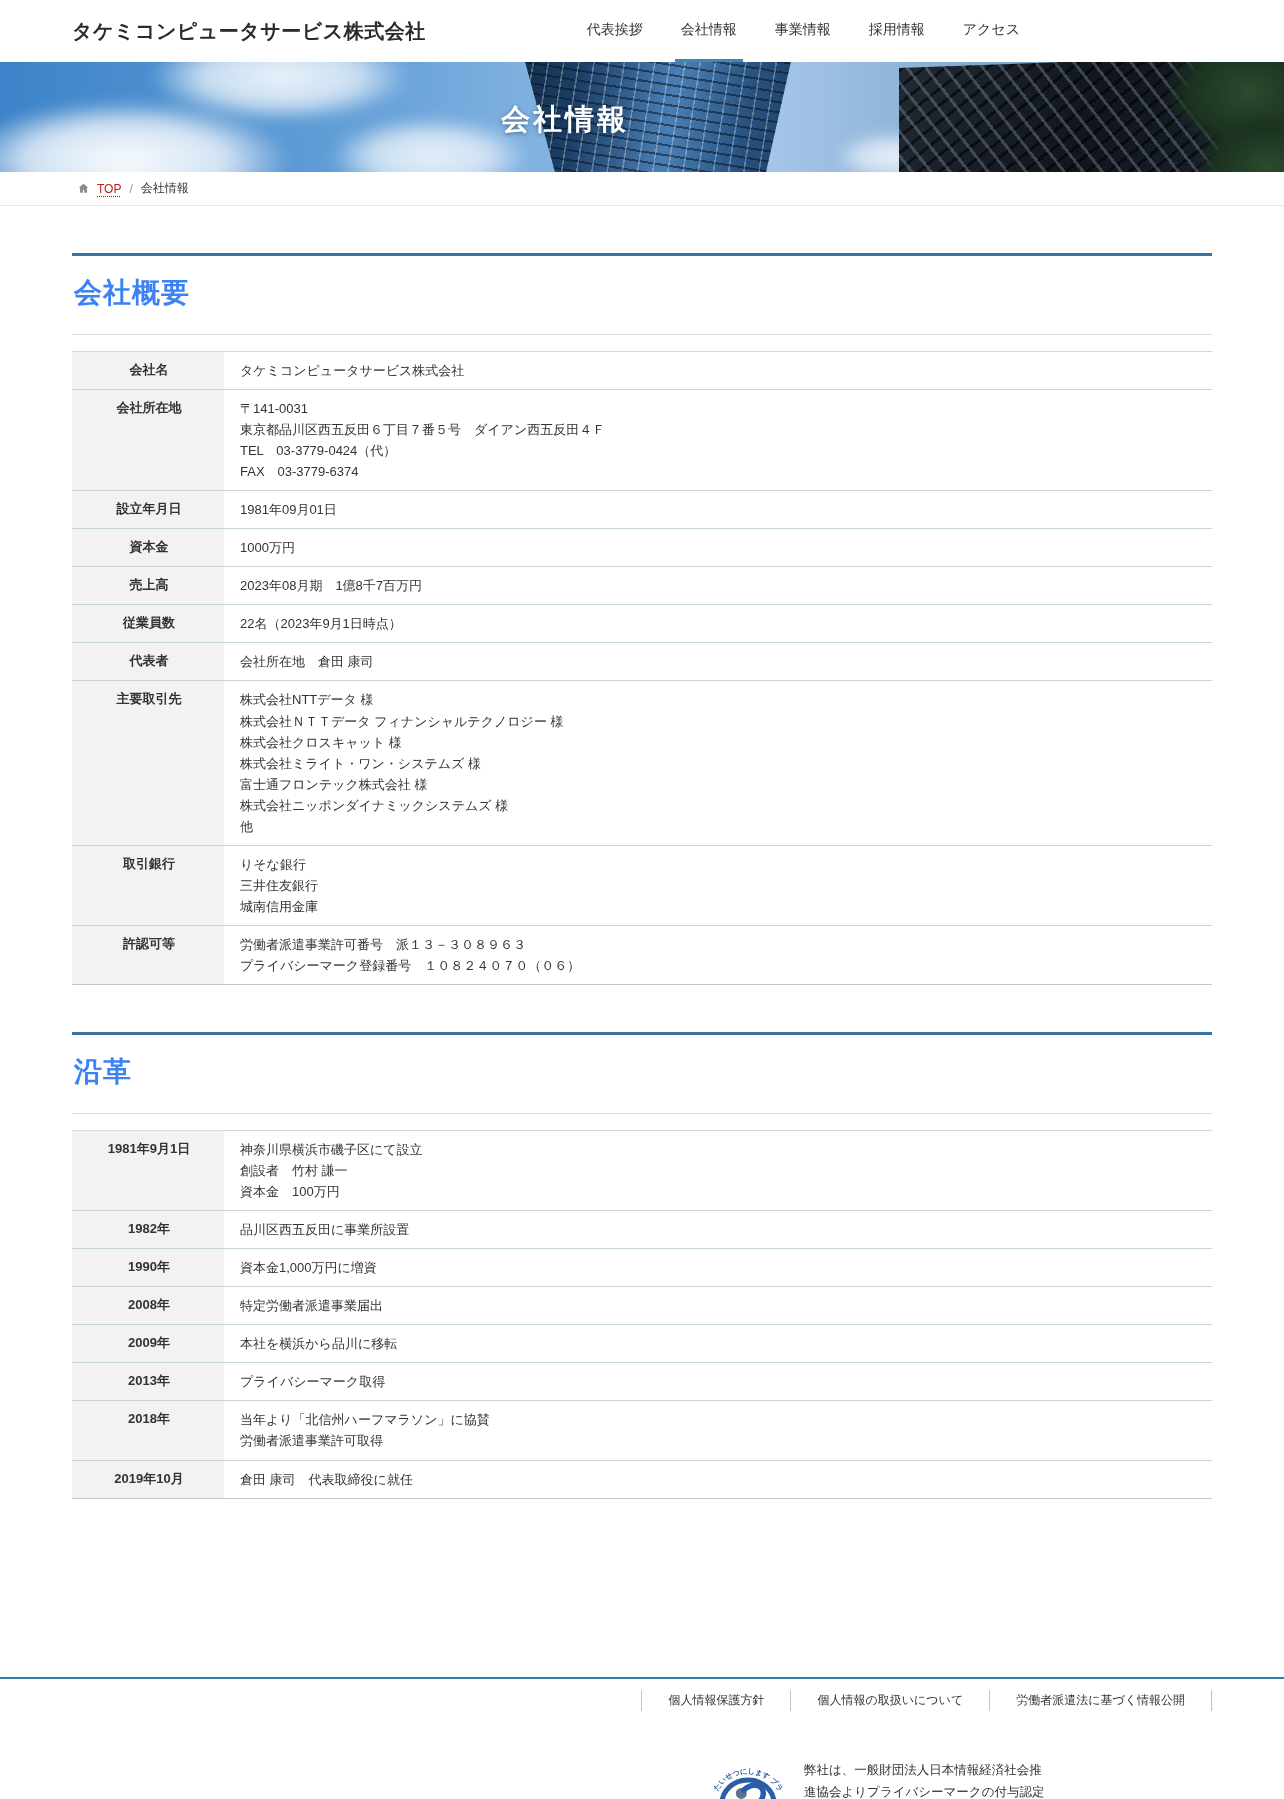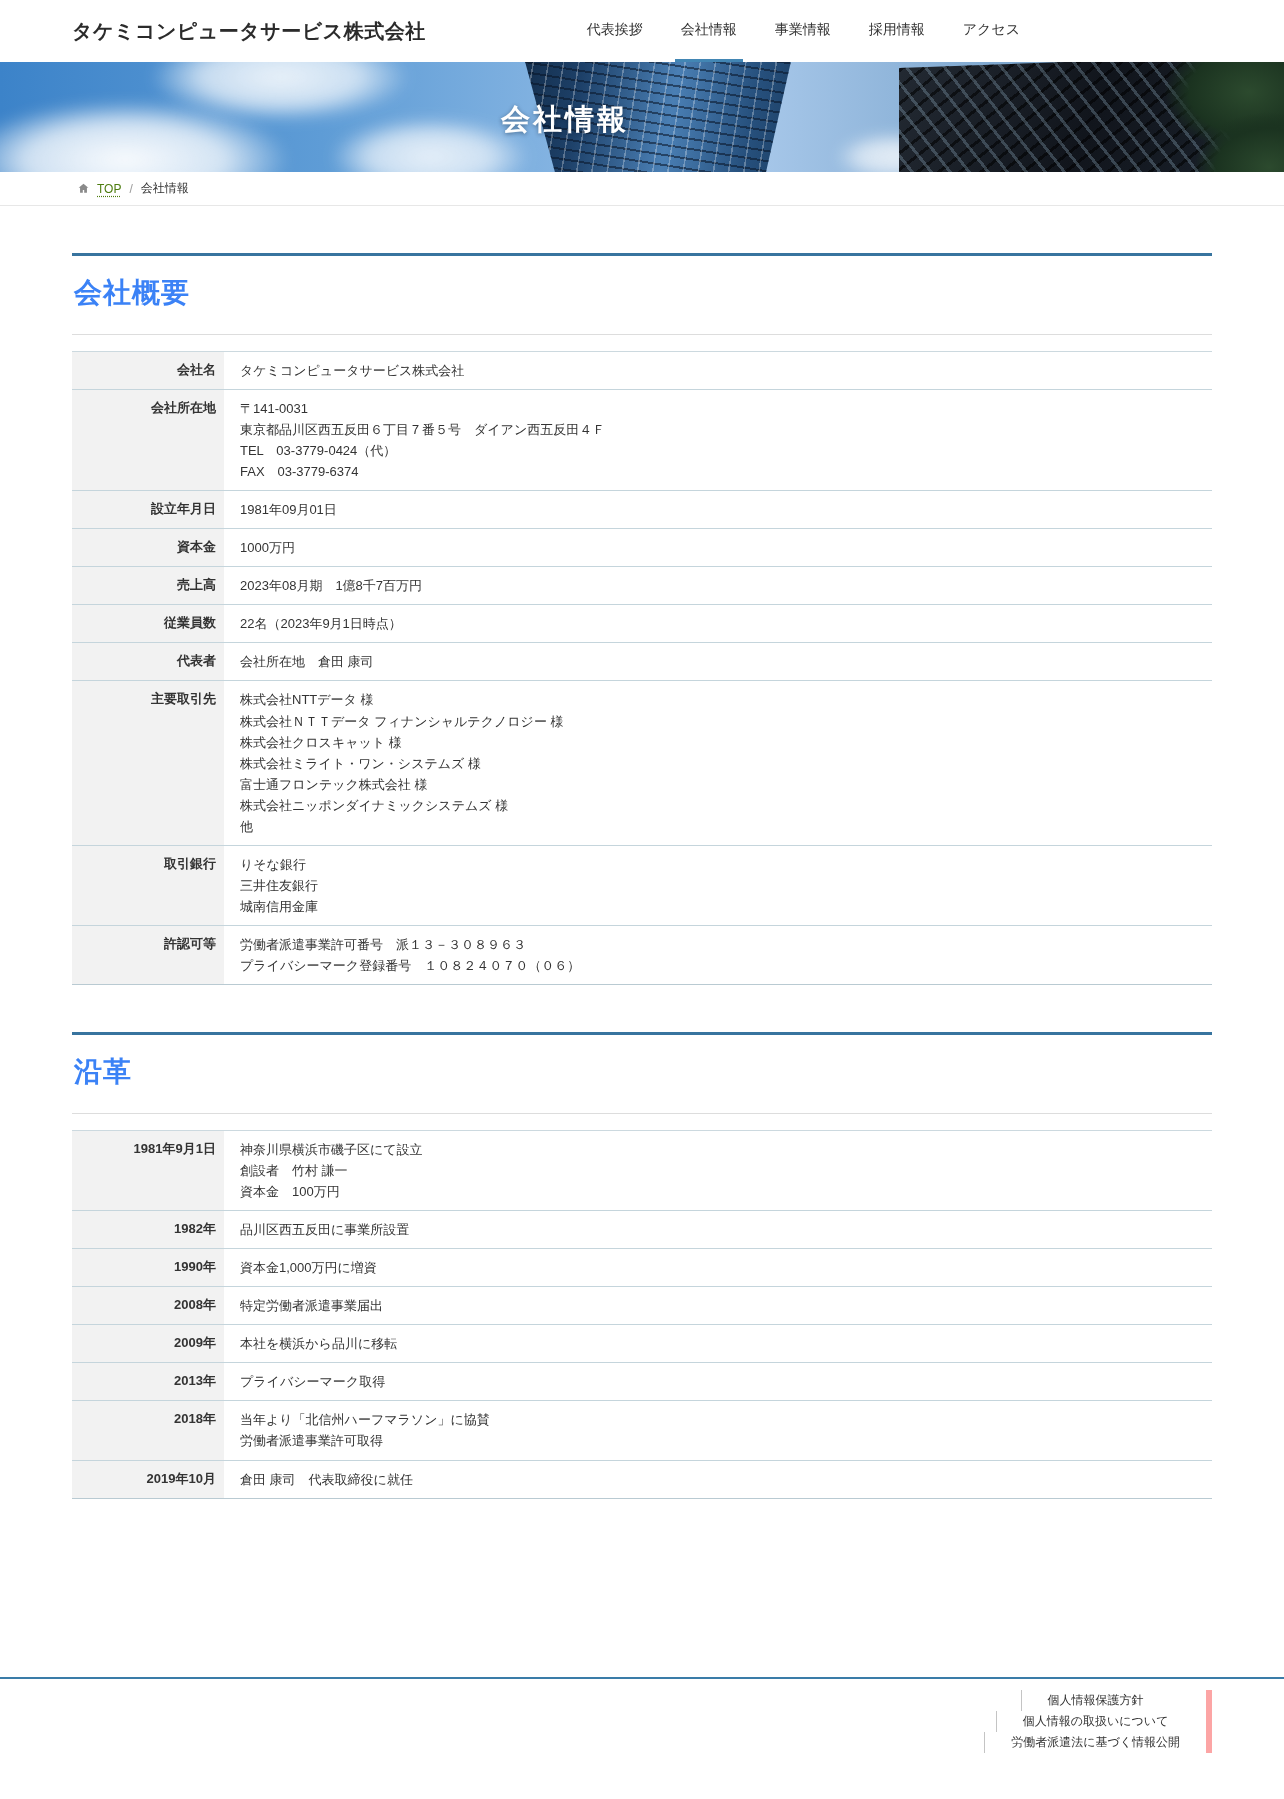--- a/index.html
+++ b/index.html
@@ -41,41 +41,41 @@
   .foliage { position:absolute; border-radius:50%; background:radial-gradient(closest-side,#2c4a2e,#1b3320 70%,rgba(20,40,24,0)); }
   .foliage.f1 { right:-50px; top:-30px; width:170px; height:120px; }
   .foliage.f2 { right:-60px; top:50px; width:150px; height:110px; }
   .hero-title { position:absolute; left:44%; top:53%; transform:translate(-50%,-50%);
     color:#fff; font-size:29px; font-weight:bold; letter-spacing:3px; text-shadow:0 1px 4px rgba(0,20,40,.45); }
 
   
   .breadcrumb { border-bottom:1px solid #e7e7e7; }
   .breadcrumb-inner { width:1140px; margin:0 auto; display:flex; align-items:center; gap:8px; padding:8px 6px; font-size:12px; color:#555; }
   .home-icon { display:inline-flex; color:#8a8a8a; }
-  .bc-link { color:#4d7c0f; text-decoration:underline; text-decoration-style:dotted; text-underline-offset:3px; cursor:pointer; }
+  .bc-link { color:#b91c1c; text-decoration:underline; text-decoration-style:dotted; text-underline-offset:3px; cursor:pointer; }
   .bc-sep { color:#999; }
   .bc-current { color:#333; }
 
   
   .section { margin-top:47px; }
   .section-rule { height:3px; background:#38749f; }
   .section-title { font-size:28px; font-weight:bold; color:#3b82f6; letter-spacing:1px; margin:18px 2px 0; }
   .section-sub-rule { border:none; border-top:1px solid #ddd; margin-top:22px; }
 
   table.info-table { width:100%; border-collapse:collapse; margin-top:16px; border-top:1px solid #ccd9df; border-bottom:1px solid #b9cad2; }
   table.info-table tr { border-bottom:1px solid #c5d5dc; }
   table.info-table tr:last-child { border-bottom:none; }
-  table.info-table th { width:152px; background:#f2f2f2; text-align:right; vertical-align:top;
+  table.info-table th { width:152px; background:#f2f2f2; text-align:center; vertical-align:top;
     font-size:13px; font-weight:bold; color:#333; padding:8px 8px 8px 10px; line-height:1.55; }
   table.info-table td { padding:8px 10px 8px 16px; font-size:13px; color:#333; line-height:1.62; white-space:pre-line; vertical-align:top; }
 
   
   .site-footer { margin-top:178px; border-top:2px solid #3a7ca8; padding-bottom:26px; }
   .footer-links { width:1140px; margin:0 auto; display:flex; justify-content:flex-end; padding:11px 0 10px; }
-  .footer-links-row { display:inline-flex; align-items:center; border-right:6px solid #fca5a5;flex-direction:column; }
+  .footer-links-row { display:inline-flex; align-items:center; border-right:1px solid #fca5a5; }
   .footer-link { font-size:12px; color:#333; text-decoration:none; padding:2px 26px; border-left:1px solid #c4c4c4; cursor:pointer; }
   .privacy-row { width:1140px; margin:38px auto 0; display:flex; justify-content:flex-end; }
   .privacy-inner { display:flex; align-items:flex-start; gap:14px; margin-right:166px; }
   .pmark { width:84px; text-align:center; cursor:pointer; }
   .privacy-text { width:242px; font-size:12.5px; line-height:1.78; color:#333; }
 </style>
 </head>
 <body>
 
 <header class="site-header">

